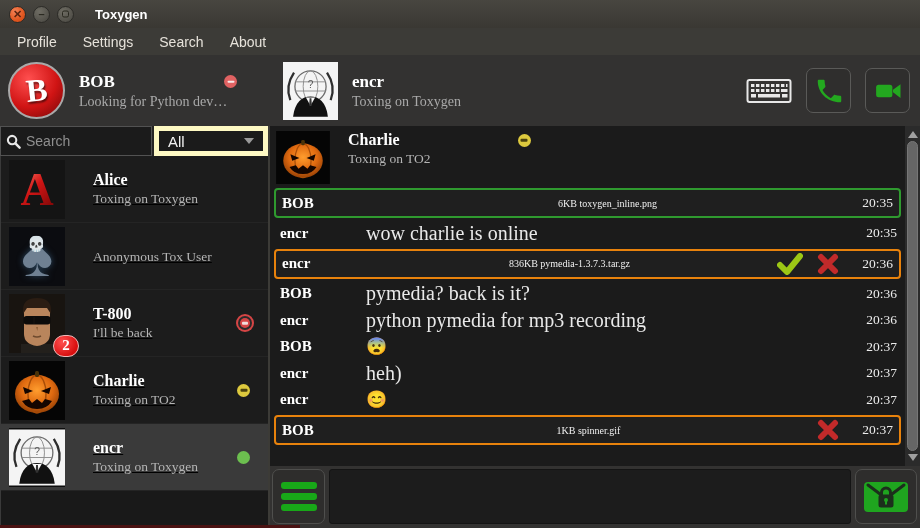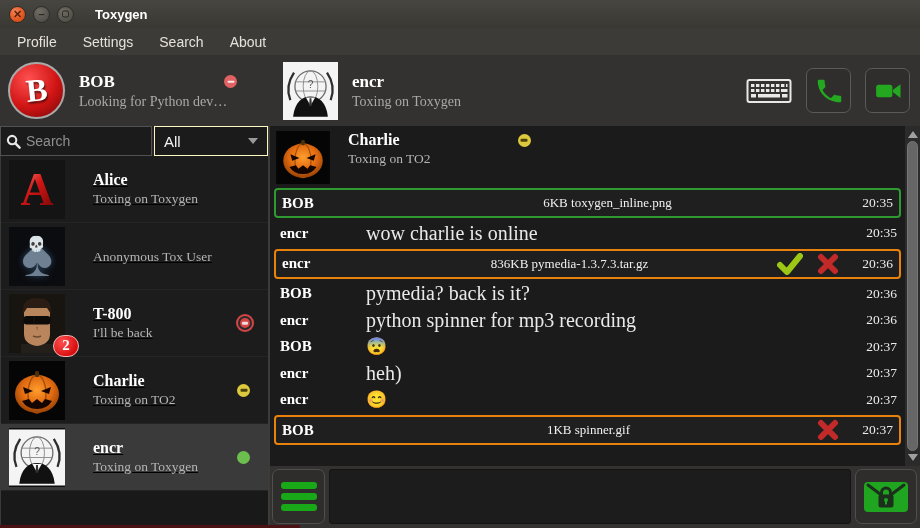--- a/index.html
+++ b/index.html
@@ -53,21 +53,21 @@
               display:flex; align-items:center; justify-content:center; cursor:pointer; }
 
   
   .body { flex:1; display:flex; min-height:0; }
   .sidebar { width:270px; flex:none; display:flex; flex-direction:column; border-right:2px solid #3c3b37; background:#1a1a1a; }
   .search-row { height:30px; display:flex; flex:none; background:#262523; }
   .search-box { width:152px; background:#1b1b1b; border:1px solid #525252; display:flex; align-items:center; padding:0 5px; }
   .search-box svg { flex:none; }
   .search-box input { flex:1; min-width:0; background:transparent; border:none; outline:none; color:#e8e8e8; font-size:14px; margin-left:5px; font-family:"Liberation Sans",sans-serif; }
   .search-box input::placeholder { color:#8f8f8f; }
-  .filter-dropdown { flex:1; margin-left:2px; background:#1b1b1b; border:1px solid #fef9c3; color:#f2f2f2;
+  .filter-dropdown { flex:1; margin-left:2px; background:#1b1b1b; border:5px solid #fef9c3; color:#f2f2f2;
                      font-size:15px; display:flex; align-items:center; padding:0 9px; cursor:pointer; }
   .filter-caret { margin-left:auto; width:0; height:0; border-left:5px solid transparent; border-right:5px solid transparent; border-top:6px solid #9a9a9a; }
 
   .contact-list { flex:1; background:#191919; border-left:1px solid #3a3a3a; overflow:hidden; }
   .contact { height:67px; display:flex; align-items:center; padding:0 10px 0 8px; border-bottom:1px solid #242424; background:#1c1c1c; cursor:pointer; }
   .contact.selected { background:#3a3a3a; }
   .c-avatar { width:56px; height:59px; position:relative; flex:none; background:#0d0d0d; overflow:visible; }
   .c-texts { margin-left:28px; min-width:0;text-decoration:underline; }
   .c-name { font-family:"Liberation Serif", serif; font-weight:bold; font-size:16px; color:#ffffff; white-space:nowrap; }
   .c-status { font-family:"Liberation Serif", serif; font-size:13.5px; color:#b5b5b5; margin-top:2px; white-space:nowrap; }
@@ -102,21 +102,21 @@
   .msg .sender { width:86px; flex:none; font-weight:bold; font-size:15px; color:#ffffff; }
   .msg .text { font-size:20px; color:#e9e9e9; }
   .msg .text.emoji { font-size:17px; }
   .msg .time { margin-left:auto; font-size:13.5px; color:#ececec; }
 
   .file-msg { display:flex; align-items:center; height:30px; margin:2px 4px; padding:0 6px 0 6px;
               border-radius:4px; font-family:"Liberation Serif",serif; background:#1f1f1f; }
   .file-msg.green { border:2px solid #2f9a2f; }
   .file-msg.orange { border:2px solid #e8820c; }
   .file-msg .sender { width:82px; flex:none; font-weight:bold; font-size:15px; color:#ffffff; }
-  .file-msg .fname { flex:1; text-align:center; font-size:13px; color:#f0f0f0; }
+  .file-msg .fname { flex:1; text-align:center; font-size:10px; color:#f0f0f0; }
   .file-msg .time { font-size:13.5px; color:#ececec; width:42px; text-align:right; flex:none; }
   .ft-btn { width:30px; height:24px; display:flex; align-items:center; justify-content:center; cursor:pointer; flex:none; margin-right:8px; }
 
   
   .scrollbar { width:15px; flex:none; background:#2b2b2b; display:flex; flex-direction:column; align-items:center; padding:2px 0; }
   .sb-arrow { width:0; height:0; flex:none; margin:3px 0; }
   .sb-arrow.up { border-left:5px solid transparent; border-right:5px solid transparent; border-bottom:7px solid #a0a0a0; }
   .sb-arrow.down { border-left:5px solid transparent; border-right:5px solid transparent; border-top:7px solid #a0a0a0; }
   .sb-thumb { flex:1; width:11px; background:#666666; border-radius:6px; border:1px solid #777; }
 
@@ -408,21 +408,21 @@
           </div>
 
           <div class="msg">
             <span class="sender">BOB</span>
             <span class="text">pymedia? back is it?</span>
             <span class="time">20:36</span>
           </div>
 
           <div class="msg">
             <span class="sender">encr</span>
-            <span class="text">python spinner for mp3 recording</span>
+            <span class="text">python pymedia for mp3 recording</span>
             <span class="time">20:36</span>
           </div>
 
           <div class="msg">
             <span class="sender">BOB</span>
             <span class="text emoji">😨</span>
             <span class="time">20:37</span>
           </div>
 
           <div class="msg">

